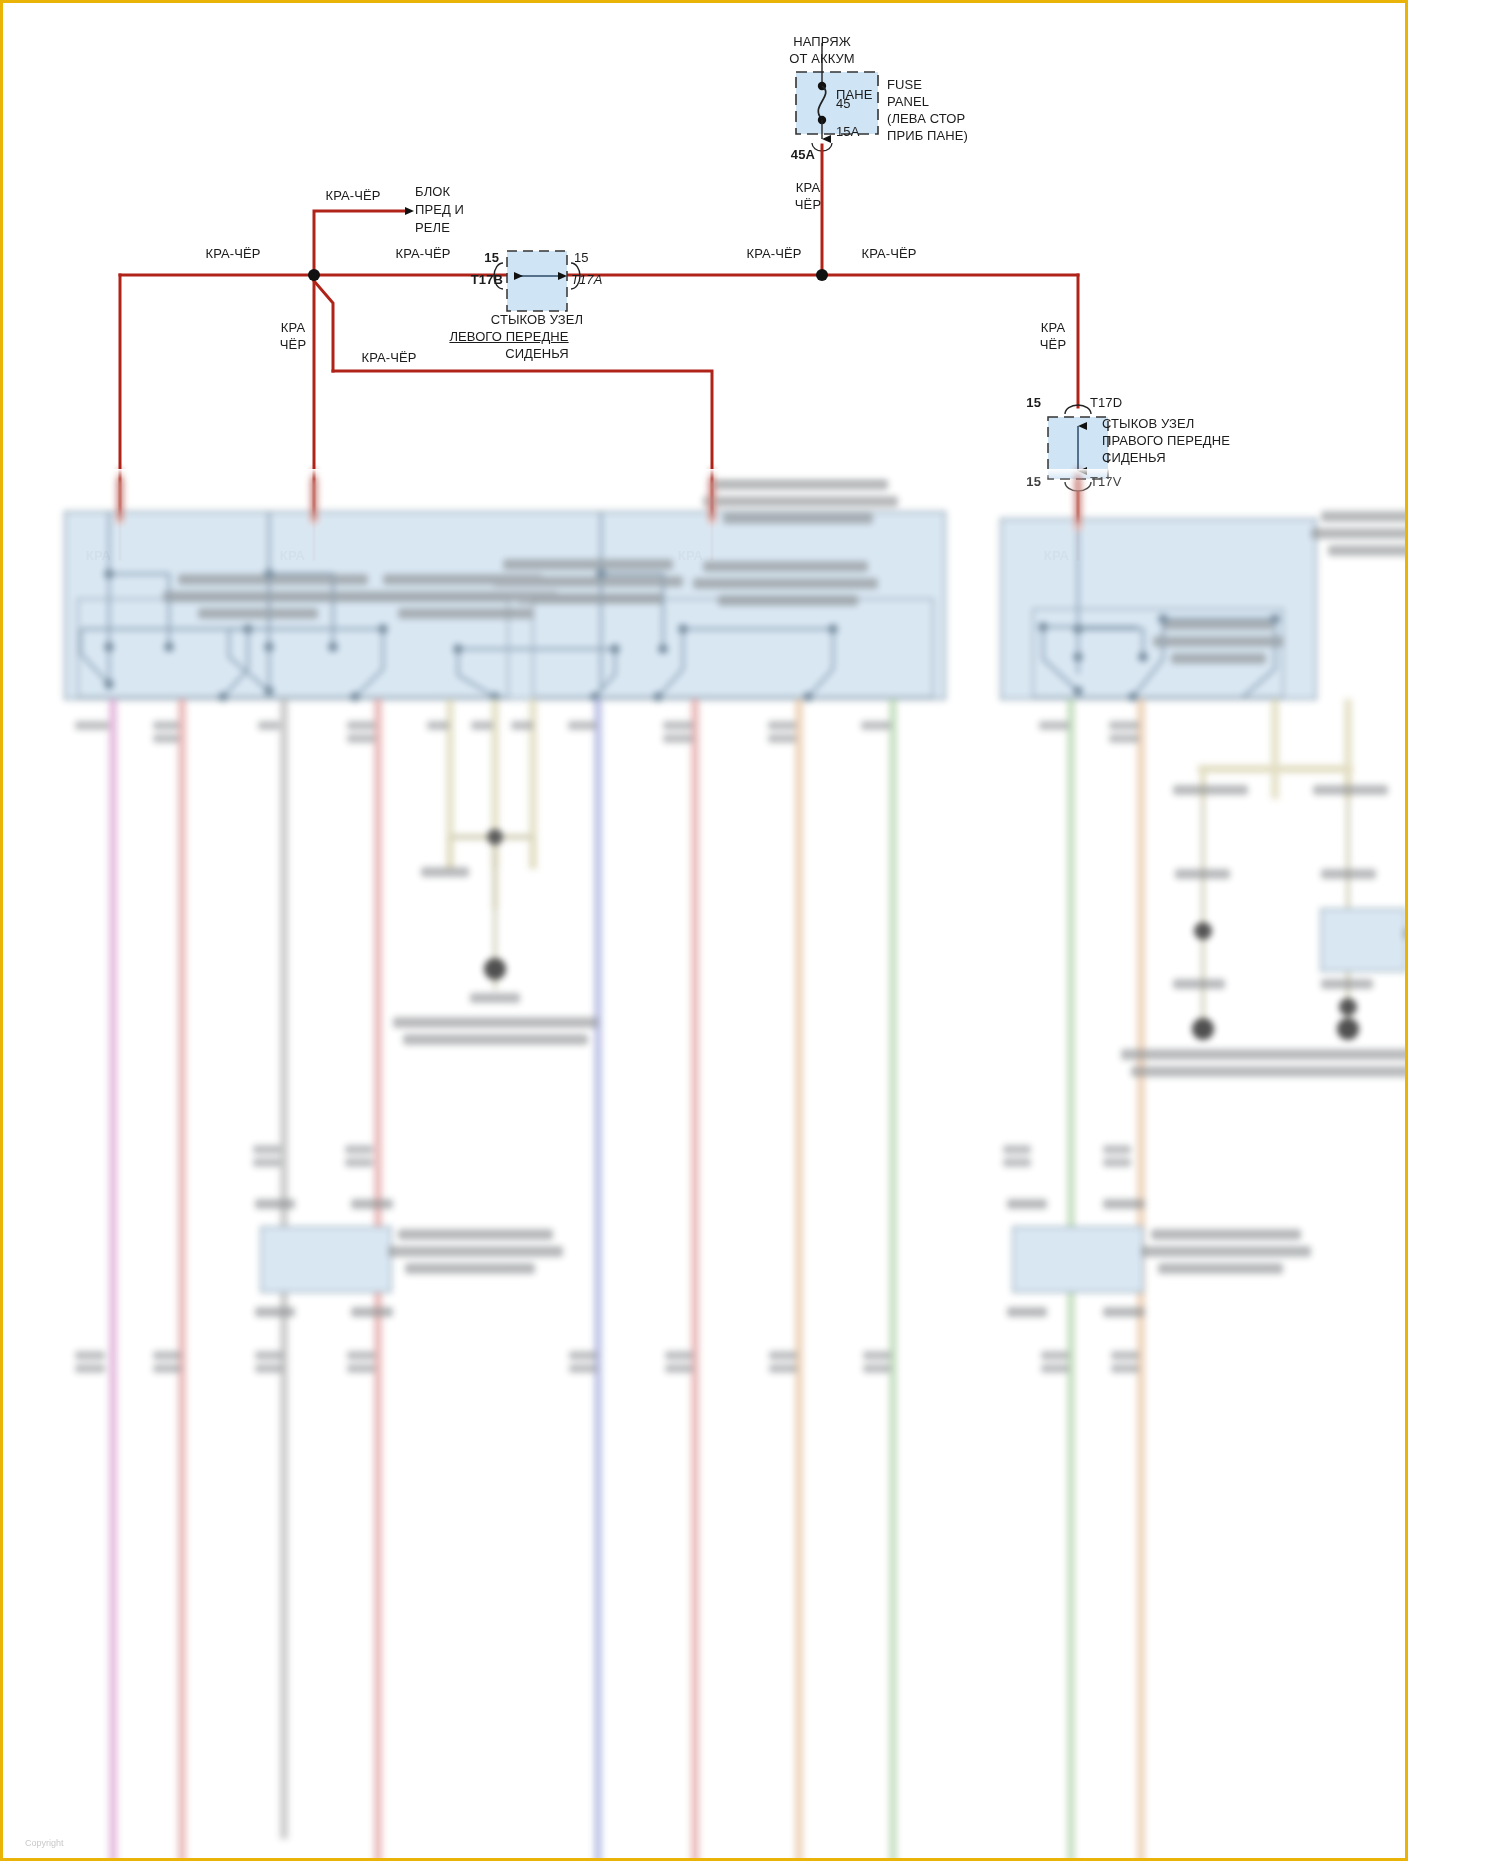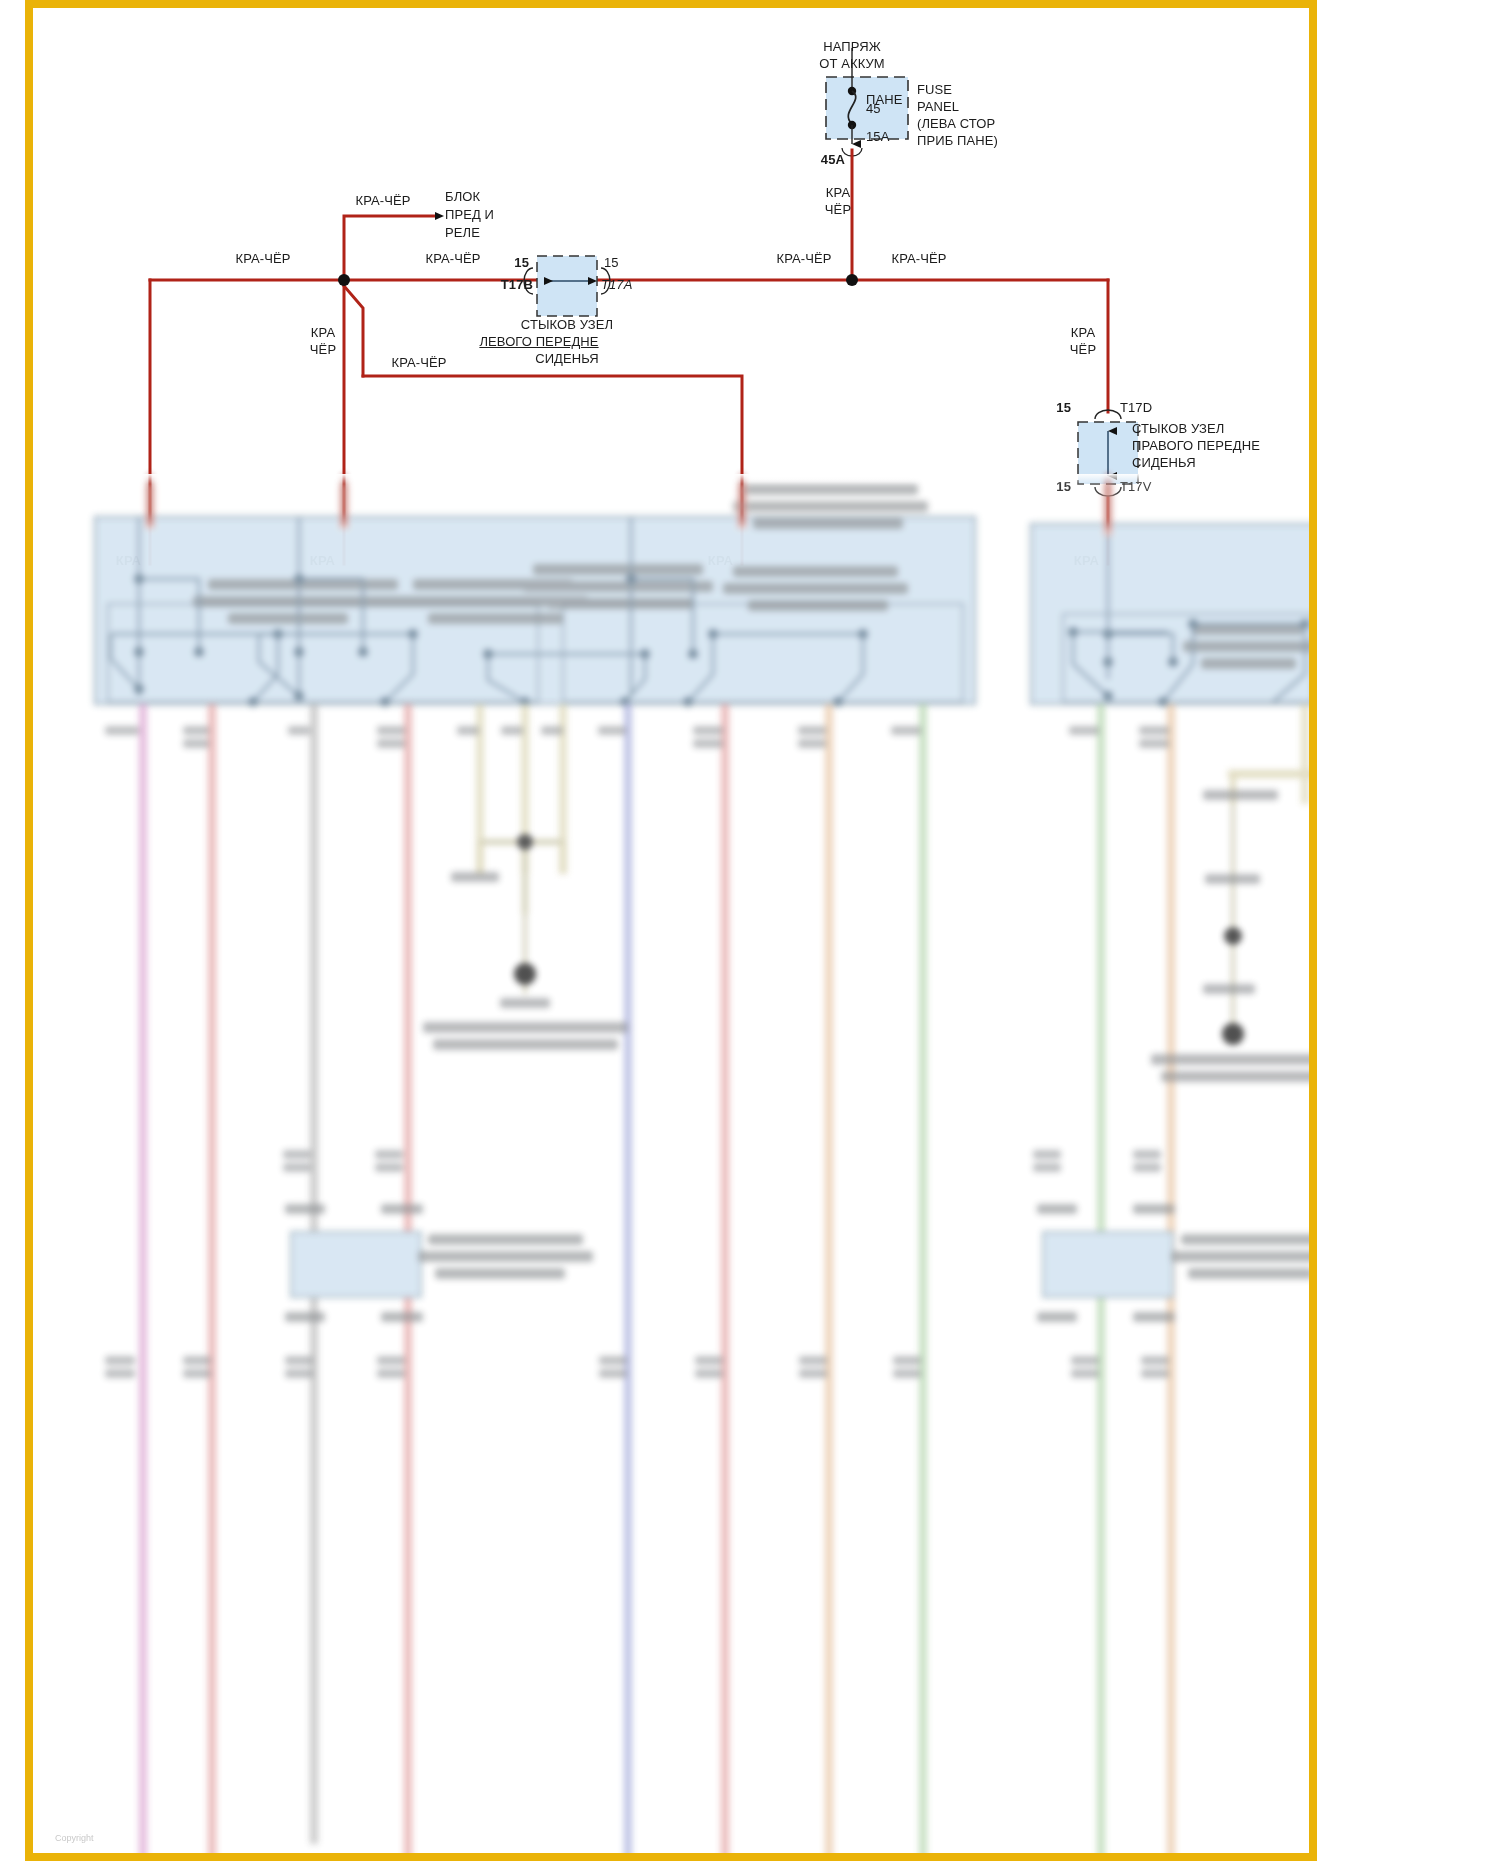--- a/index.html
+++ b/index.html
@@ -1,25 +1,24 @@
 <!DOCTYPE html>
 <html><head>
 <meta charset="utf-8">
 <title>Wiring Diagram</title>
 <style>
   html,body{margin:0;padding:0;background:#ffffff;}
   body{font-family:"Liberation Sans","DejaVu Sans",sans-serif;}
   #page{
     position:relative;
-    width:1292px;height:1861px;
+    width:1408px;height:1861px;
     background:#ffffff;
     overflow:hidden;
     box-sizing:border-box;
-    border:8px solid #eab308;
-    margin-left:25px;
+    border:3px solid #eab308;
   }
   #canvas{position:absolute;inset:0;}
   .lbl{
     position:absolute;
     font-size:13px;
     color:#1c1c1c;
     line-height:14px;
     white-space:pre;
     letter-spacing:.1px;
   }

